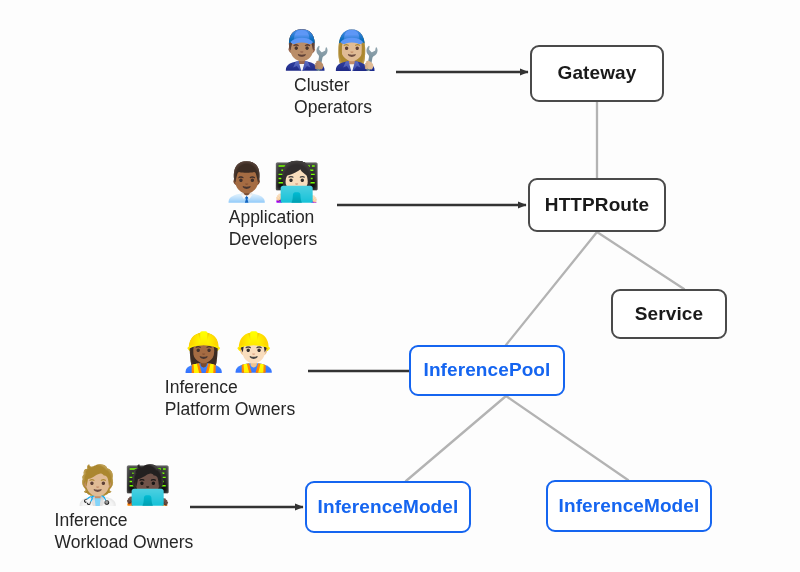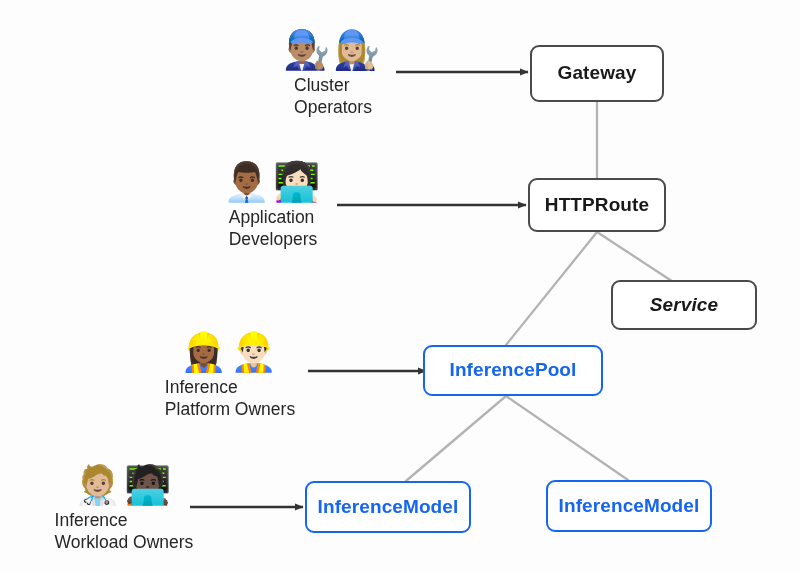--- a/index.html
+++ b/index.html
@@ -125,25 +125,25 @@
   </div>
 
   <div class="node node-core" style="left:530px; top:45px; width:134px; height:57px;">
     <span>Gateway</span>
   </div>
 
   <div class="node node-core" style="left:528px; top:178px; width:138px; height:54px;">
     <span>HTTPRoute</span>
   </div>
 
-  <div class="node node-core" style="left:611px; top:280px; width:146px; height:50px;font-style:italic;">
+  <div class="node node-core" style="left:611px; top:289px; width:116px; height:50px;">
     <span>Service</span>
   </div>
 
-  <div class="node node-infer" style="left:423px; top:345px; width:180px; height:51px;">
+  <div class="node node-infer" style="left:409px; top:345px; width:156px; height:51px;">
     <span>InferencePool</span>
   </div>
 
   <div class="node node-infer" style="left:305px; top:481px; width:166px; height:52px;">
     <span>InferenceModel</span>
   </div>
 
   <div class="node node-infer" style="left:546px; top:480px; width:166px; height:52px;">
     <span>InferenceModel</span>
   </div>

